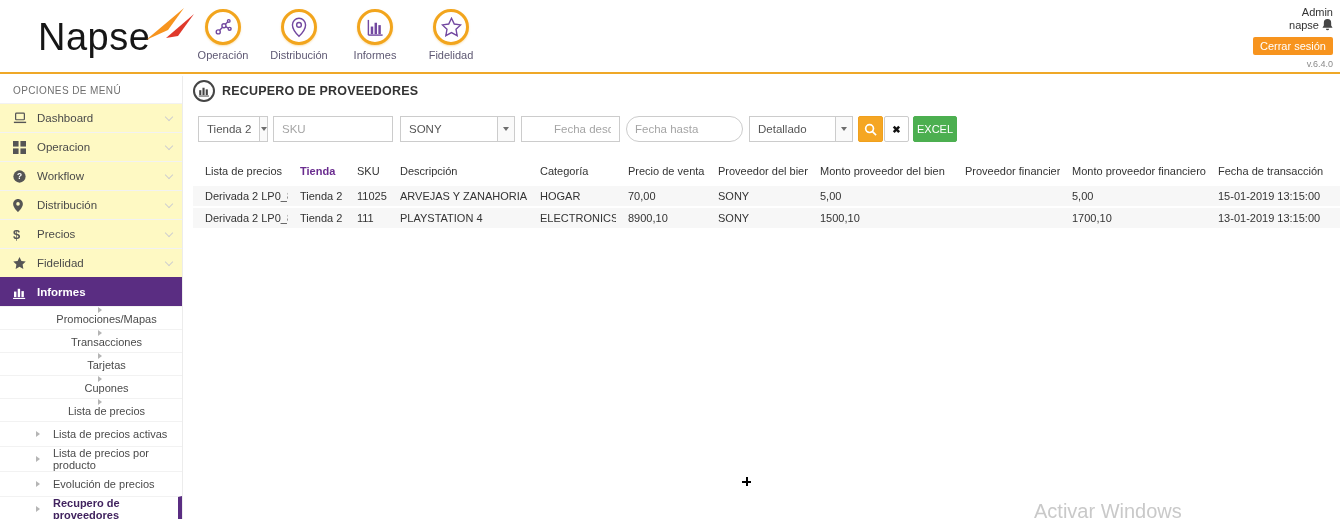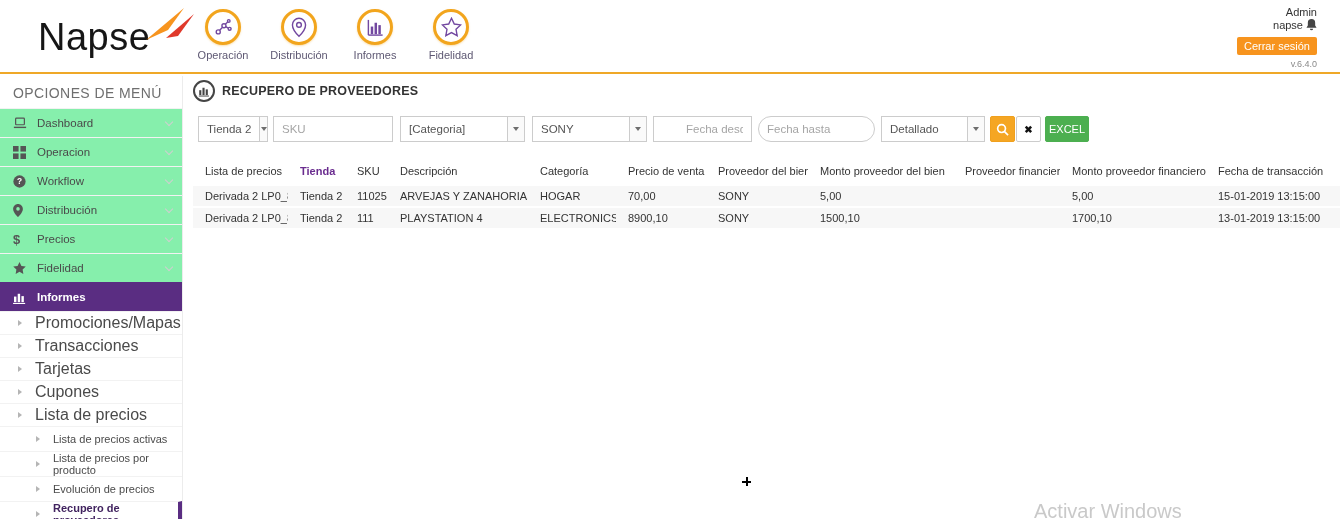--- a/index.html
+++ b/index.html
@@ -13,45 +13,45 @@
   .logo-text { font-size:38px; color:#161616; letter-spacing:.5px; }
   .flame { position:absolute; left:102px; top:-10px; }
 
   .nav { position:absolute; left:190px; top:9px; display:flex; gap:10px; }
   .nav-item { width:66px; display:flex; flex-direction:column; align-items:center; cursor:pointer; }
   .nav-circle { width:36px; height:36px; border-radius:50%; border:3px solid #F2A51D;
                 background:#fff; display:flex; align-items:center; justify-content:center;
                 box-shadow:0 1px 2px rgba(242,165,29,.35); }
   .nav-label { margin-top:4px; font-size:11px; color:#5E5873; }
 
-  .user-block { position:absolute; right:23px; top:6px; text-align:right; }
+  .user-block { position:absolute; right:7px; top:6px; text-align:right; }
   .user-name { font-size:11px; color:#333; line-height:13px; }
   .user-name .bell { vertical-align:-2px; margin-left:3px; }
   .logout-btn { margin-top:3px; background:#F7941E; border:none; border-radius:2px;
                 color:#fff; font-size:11px; padding:3px 7px; cursor:pointer;
                 font-family:"Liberation Sans", sans-serif; }
   .version { margin-top:4px; font-size:9px; color:#8a8a8a; }
 
   
   .sidebar { position:absolute; top:76px; left:0; width:183px; height:443px;
              background:#fff; border-right:1px solid #ececec; }
-  .sb-heading { font-size:14px; color:#6f6f6f; padding:9px 0 7px 13px; letter-spacing:.4px; }
+  .sb-heading { font-size:10px; color:#6f6f6f; padding:9px 0 7px 13px; letter-spacing:.4px; }
   .sb-item { height:29px; display:flex; align-items:center; padding:0 10px 0 13px;
              border-top:1px solid #f2f2f2; font-size:11.5px; color:#4a4a4a;
-             cursor:pointer; background:#86efac; }
+             cursor:pointer; background:#fef9c3; }
   .sb-item .icon { width:19px; display:flex; align-items:center; }
   .sb-item .label { flex:1; margin-left:5px; }
   .dollar { font-size:13px; font-weight:bold; color:#555; }
   .chev { width:6px; height:6px; border-right:1.5px solid #cfcfcf; border-bottom:1.5px solid #cfcfcf;
           transform:rotate(45deg); margin-top:-3px; }
   .sb-item.active { background:#5A2D82; color:#fff; border-top-color:#5A2D82; }
   .sb-item.active .label { font-weight:bold; }
 
   .sb-sub { height:23px; display:flex; align-items:center; padding-left:18px;
-            border-top:1px solid #f2f2f2; font-size:16px; color:#4a4a4a; cursor:pointer; }
+            border-top:1px solid #f2f2f2; font-size:11px; color:#4a4a4a; cursor:pointer;flex-direction:column; }
   .sb-sub .label { margin-left:13px; }
   .sb-sub2 { height:25px; display:flex; align-items:center; padding-left:36px;
              border-top:1px solid #f2f2f2; font-size:11px; color:#4a4a4a; cursor:pointer; }
   .sb-sub2 .label { margin-left:13px; }
   .tri { width:0; height:0; border-left:4px solid #b5b5b5;
          border-top:3.5px solid transparent; border-bottom:3.5px solid transparent; }
   .sb-sub2.active { border-right:4px solid #5A2D82; }
   .sb-sub2.active .label { font-weight:bold; color:#41235f; }
 
   
@@ -298,26 +298,20 @@
   </div>
 
   <div class="filter-row">
     <div class="select centered" style="width:70px; margin-right:5px;">
       <span class="select-value">Tienda 2</span>
       <span class="select-caret">
           <span class="caret-shape"></span>
         </span>
     </div>
     <input class="tb" style="width: 120px; margin-right: 7px;" placeholder="SKU">
-    <div class="select" style="width:125px; margin-right:7px;">
-      <span class="select-value">[Categoria]</span>
-      <span class="select-caret">
-          <span class="caret-shape"></span>
-        </span>
-    </div>
     <div class="select" style="width:115px; margin-right:6px;">
       <span class="select-value">SONY</span>
       <span class="select-caret">
           <span class="caret-shape"></span>
         </span>
     </div>
     <input class="tb" style="width: 99px; margin-right: 6px; padding-left: 32px;" placeholder="Fecha desde">
     <input class="tb" style="width: 117px; margin-right: 6px; border-radius: 13px;" placeholder="Fecha hasta">
     <div class="select" style="width:104px; margin-right:5px;">
       <span class="select-value">Detallado</span>

